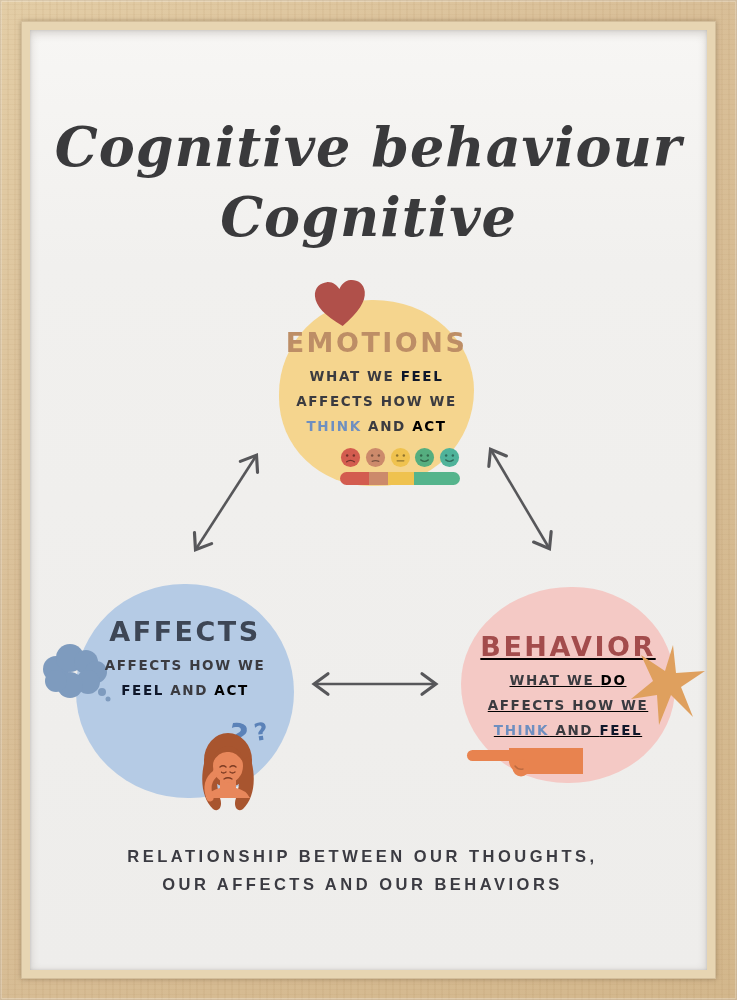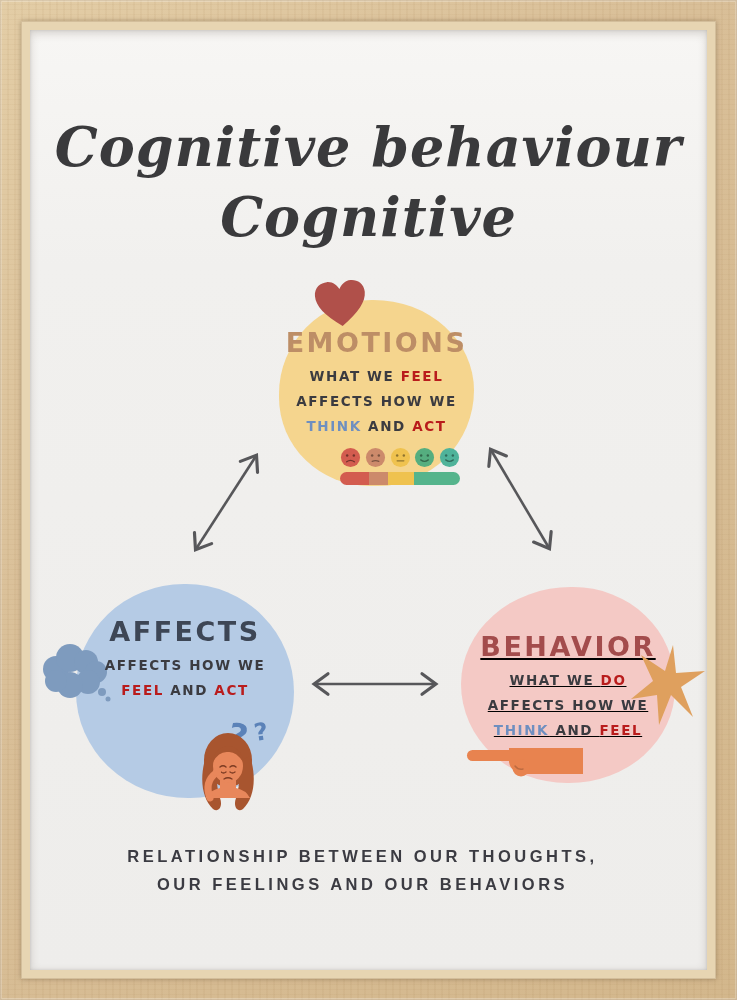--- a/index.html
+++ b/index.html
@@ -41,21 +41,21 @@
   .node-behavior .node-text{padding-top:43px;text-decoration:underline;}
 
   .node-title{font-weight:bold;font-size:27px;letter-spacing:2.5px;line-height:34px;
      margin-bottom:4px;font-family:"DejaVu Sans",sans-serif;}
   .node-emotions .node-title{color:#bd8e66;}
   .node-thoughts .node-title{color:#3d4655;}
   .node-behavior .node-title{color:#a34c4c;}
 
   .node-line{font-family:"DejaVu Sans",sans-serif;font-weight:bold;font-size:13.5px;
      letter-spacing:1.6px;line-height:25px;color:#3b3b40;white-space:nowrap;}
-  .c-blue{color:#6e8fc0;} .c-orange{color:#b91c1c;} .c-red{color:#b91c1c;}
+  .c-blue{color:#6e8fc0;} .c-orange{color:#0f172a;} .c-red{color:#000000;}
 
   
   .heart{position:absolute;left:314px;top:280px;z-index:4;transform:rotate(-5deg);}
   .mood-scale{position:absolute;left:61px;top:147px;width:120px;}
   .faces-row{display:flex;gap:3px;justify-content:space-between;}
   .mood-bar{display:block;margin-top:4px;}
   .cloud{position:absolute;left:-40px;top:53px;}
   .qmarks{position:absolute;left:152px;top:132px;color:#5b82b8;font-weight:bold;
      font-family:"DejaVu Sans",sans-serif;z-index:4;}
   .qmark1{display:inline-block;font-size:34px;transform:rotate(12deg);}
@@ -213,15 +213,15 @@
         <path d="M-7.5,-5.5 L0,0 L-7.5,5.5" fill="none" stroke="#57575a" stroke-width="1.7" stroke-linecap="round"></path>
       </marker>
     </defs>
     <line x1="196" y1="549" x2="256" y2="456" stroke="#57575a" stroke-width="2.6" marker-start="url(#ah)" marker-end="url(#ah)"></line>
     <line x1="491" y1="450" x2="549" y2="548" stroke="#57575a" stroke-width="2.6" marker-start="url(#ah)" marker-end="url(#ah)"></line>
     <line x1="315" y1="684" x2="435" y2="684" stroke="#57575a" stroke-width="2.6" marker-start="url(#ah)" marker-end="url(#ah)"></line>
   </svg>
 
   <div class="caption">
     <div>RELATIONSHIP BETWEEN OUR THOUGHTS,</div>
-    <div>OUR FEELINGS AND OUR BEHAVIORS</div>
+    <div>OUR AFFECTS AND OUR BEHAVIORS</div>
   </div>
 </div>
 
 </body></html>

